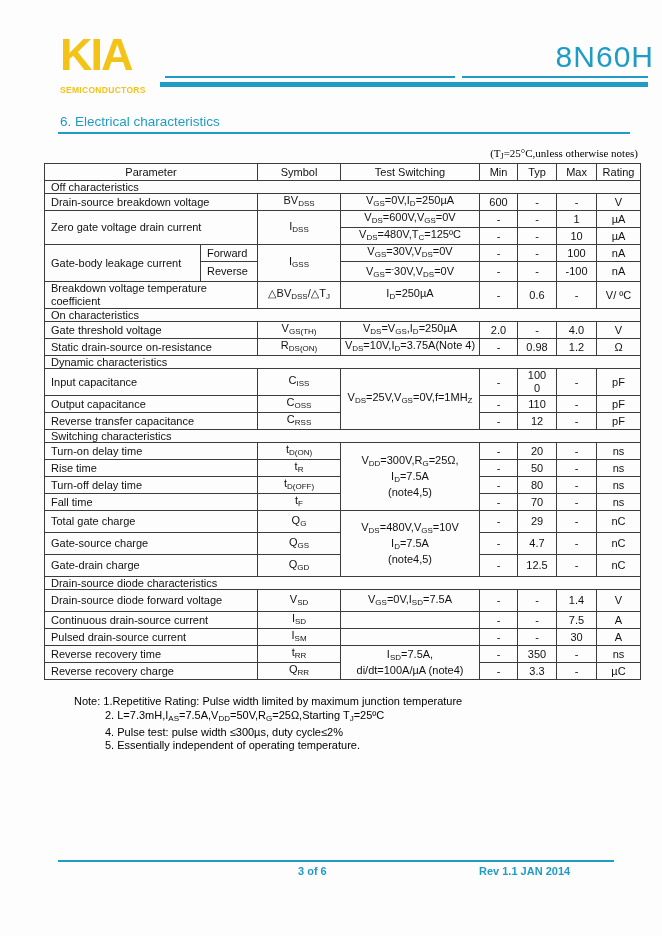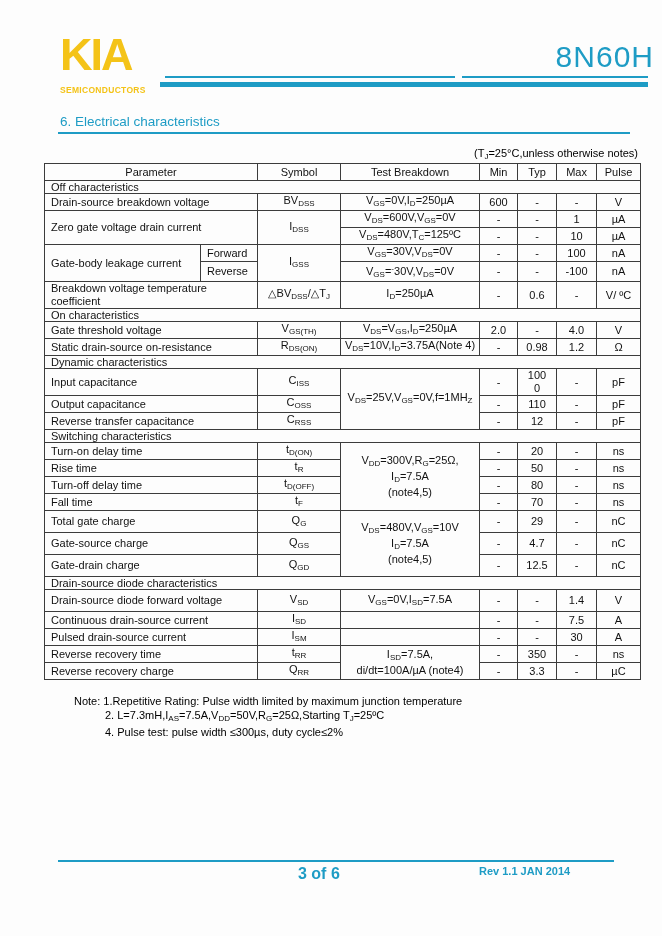--- a/index.html
+++ b/index.html
@@ -17,39 +17,39 @@
                color:#1E9CC5; line-height:15px; }
   .partnum   { position:absolute; right:8px; top:40px; font-size:30px; color:#1E9CC5;
                letter-spacing:1px; }
   .rule-thin  { position:absolute; top:76px; height:2px; background:#1E9CC5; }
   .seg1 { left:165px; width:290px; }
   .seg2 { left:462px; width:186px; }
   .rule-thick { position:absolute; left:160px; top:82px; width:488px; height:5px; background:#1E9CC5; }
   
   .section-title { position:absolute; left:60px; top:114px; font-size:13.5px; color:#1E9CC5; }
   .section-underline { position:absolute; left:58px; top:132px; width:572px; height:2px; background:#1E9CC5; }
-  .cond-note { position:absolute; top:147px; right:24px; font-size:11px; color:#000; }
+  .cond-note { position:absolute; top:147px; right:24px; font-size:11px; color:#000;font-family:Liberation Serif, serif; }
   
   table.chars { position:absolute; left:44px; top:163px; width:596px;
                 border-collapse:collapse; table-layout:fixed; font-size:11px; }
   .chars td, .chars th { border:1px solid #3c3c3c; padding:0 3px; text-align:center;
                 vertical-align:middle; line-height:13px; height:15px; font-weight:normal;
                 overflow:hidden; }
   .chars th { height:16px; }
   .chars td.left { text-align:left; padding-left:6px;margin-top:33px; }
   .chars td.section { text-align:left; padding-left:6px; height:11px; line-height:12px; }
   .chars tr.tall td { height:21px; }
   sub { font-size:8px; vertical-align:-2px; letter-spacing:0; }
   sup { font-size:8px; vertical-align:4px; }
   
   .notes { position:absolute; left:74px; top:695px; font-size:11px; line-height:13.8px; color:#000; }
   .note-row.indent { margin-left:31px; }
   
   .footer-rule { position:absolute; left:58px; top:860px; width:556px; height:2px; background:#1E9CC5; }
-  .page-number { position:absolute; left:298px; top:865px; font-size:16px; font-weight:bold; color:#1E9CC5; }
+  .page-number { position:absolute; left:298px; top:865px; font-size:11px; font-weight:bold; color:#1E9CC5; }
   .revision    { position:absolute; left:479px; top:865px; font-size:11px; font-weight:bold; color:#1E9CC5; }
 </style>
 </head>
 <body>
 
 <div class="page">
 
   <div class="logo-text">KIA</div>
   <div class="logo-sub">SEMICONDUCTORS</div>
 
@@ -73,25 +73,25 @@
         <col style="width:139px">
       <col style="width:38px">
         <col style="width:39px">
         <col style="width:40px">
         <col style="width:44px">
     </colgroup>
     <tbody>
         <tr>
           <th colspan="2">Parameter</th>
           <th>Symbol</th>
-          <th>Test Breakdown</th>
+          <th>Test Switching</th>
           <th>Min</th>
           <th>Typ</th>
           <th>Max</th>
-          <th>Pulse</th>
+          <th>Rating</th>
         </tr>
         <tr>
           <td colspan="8" class="section">Off characteristics</td>
         </tr>
         <tr>
           <td colspan="2" class="left">Drain-source breakdown voltage</td>
           <td>BV<sub>DSS</sub></td>
           <td>V<sub>GS</sub>=0V,I<sub>D</sub>=250µA</td>
           <td>600</td>
           <td>-</td>
@@ -298,19 +298,20 @@
           <td>-</td>
           <td>µC</td>
         </tr>
       </tbody>
   </table>
 
   <div class="notes">
     <div class="note-row"><span class="note-label">Note:</span> <span>1.Repetitive Rating: Pulse width limited by maximum junction temperature</span></div>
     <div class="note-row indent">2. L=7.3mH,I<sub>AS</sub>=7.5A,V<sub>DD</sub>=50V,R<sub>G</sub>=25Ω,Starting T<sub>J</sub>=25ºC</div>
     <div class="note-row indent">4. Pulse test: pulse width ≤300µs, duty cycle≤2%</div>
+    <div class="note-row indent">5. Essentially independent of operating temperature.</div>
   </div>
 
   <div class="footer-rule"></div>
   <div class="page-number">3 of 6</div>
   <div class="revision">Rev 1.1 JAN 2014</div>
 
 </div>
 
 </body></html>

